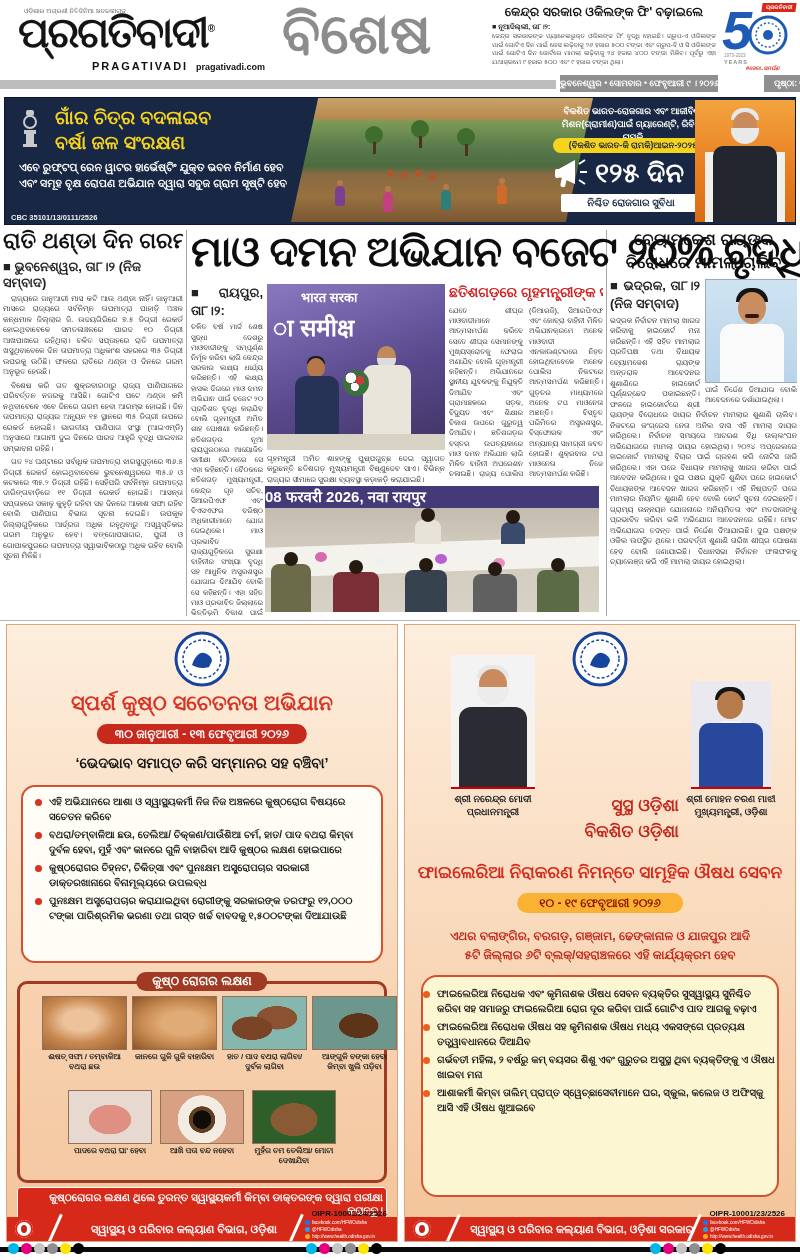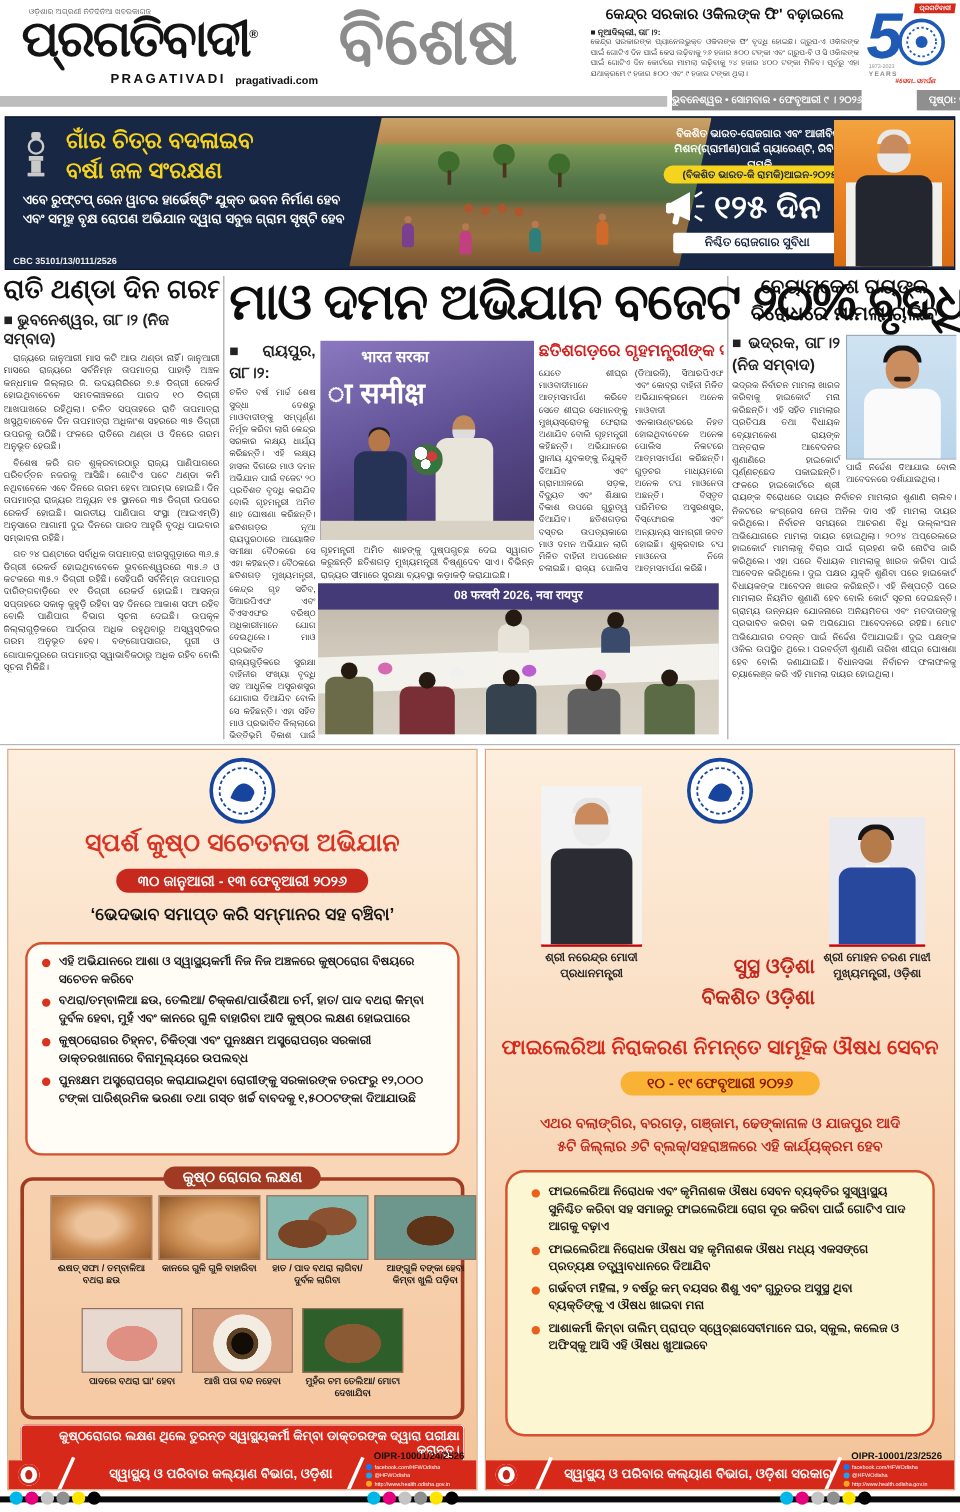--- a/index.html
+++ b/index.html
@@ -73,21 +73,21 @@
   .body1x{position:absolute;left:0;top:18px;width:44px;height:74px;border-radius:10px 10px 0 0;background:#273356;}
   .head2{position:absolute;left:14px;top:0;width:19px;height:21px;border-radius:50%;background:#c08a5a;}
   .beard2{position:absolute;left:14px;top:12px;width:19px;height:11px;border-radius:0 0 9px 9px;background:#dcdcdc;}
   .body2x{position:absolute;left:0;top:19px;width:48px;height:85px;border-radius:10px 10px 0 0;background:#e9e5da;}
   .bouquet{position:absolute;left:76px;top:86px;width:26px;height:26px;border-radius:50%;background:radial-gradient(circle at 30% 30%,#fff 0 20%,transparent 21%),radial-gradient(circle at 65% 40%,#d23b3b 0 18%,transparent 19%),radial-gradient(circle at 45% 65%,#fff 0 18%,transparent 19%),radial-gradient(circle at 70% 70%,#2a7a3d 0 16%,transparent 17%),#3f6f3f;}
   .p1-table{position:absolute;left:0;bottom:0;width:100%;height:16px;background:#d8d2c4;}
   .c-cap1{position:absolute;left:76px;top:226px;width:178px;font-size:7.6px;color:#222;line-height:1.35;}
   .c-sub{position:absolute;left:258px;top:56px;width:154px;font-size:14px;font-weight:bold;color:#d01f1f;white-space:nowrap;overflow:hidden;}
   .c-b{position:absolute;left:258px;top:78px;width:154px;height:176px;overflow:hidden;font-size:7.3px;color:#222;line-height:1.4;column-count:2;column-gap:6px;}
   .c-photo2{position:absolute;left:74px;top:258px;width:334px;height:126px;overflow:hidden;background:linear-gradient(180deg,#b9b2a6,#cfc8ba 40%,#d8d2c6);}
-  .p2-banner{position:absolute;left:0;top:0;width:100%;height:22px;background:#443a78;color:#fff;font-size:10px;font-weight:bold;text-align:center;line-height:22px;}
+  .p2-banner{position:absolute;left:0;top:0;width:100%;height:22px;background:#443a78;color:#fff;font-size:15px;font-weight:bold;text-align:left;line-height:22px;}
   .p2-table{position:absolute;left:-6px;right:-6px;top:56px;height:30px;background:#f4f2ec;transform:skewY(-2deg);}
   .flower{position:absolute;width:12px;height:10px;border-radius:50%;}
   .person{position:absolute;border-radius:8px 8px 0 0;}
   .person::before{content:"";position:absolute;left:50%;top:-12px;transform:translateX(-50%);width:14px;height:14px;border-radius:50%;background:#241a12;}
   .ncol-right{position:absolute;left:610px;top:0;width:187px;height:390px;overflow:hidden;}
   .r-head{font-size:16.5px;font-weight:bold;color:#101010;text-align:center;line-height:1.4;white-space:nowrap;}
   .r-photo{float:right;width:92px;margin:2px 0 2px 5px;}
   .r-img{width:92px;height:102px;background:linear-gradient(#cfe3f2,#b9d4ea);position:relative;overflow:hidden;border:1px solid #9ab;}
   .rp-hair{position:absolute;left:30px;top:8px;width:32px;height:14px;border-radius:14px 14px 0 0;background:#141414;}
   .rp-face{position:absolute;left:32px;top:12px;width:28px;height:32px;border-radius:50%;background:#c98d5f;}
@@ -132,21 +132,21 @@
   .sic{width:5px;height:5px;border-radius:50%;margin-right:2px;flex:0 0 5px;}
   .stx{font-size:4.6px;color:#fff;white-space:nowrap;overflow:hidden;}
   
   .pm-photo{position:absolute;left:46px;top:30px;width:84px;height:132px;background:#f3f3f3;border-bottom:2px solid #c00;overflow:hidden;}
   .cm-photo{position:absolute;left:286px;top:56px;width:80px;height:106px;background:#e9e9ef;border-bottom:2px solid #c00;overflow:hidden;}
   .pcap{position:absolute;width:160px;text-align:center;font-size:9.5px;font-weight:bold;color:#222;line-height:1.35;}
   .slogan{position:absolute;left:118px;top:168px;width:156px;text-align:right;font-size:17px;font-weight:bold;color:#c2271b;line-height:1.5;}
   .rt-head{position:absolute;left:0;top:238px;width:100%;text-align:center;font-size:17px;font-weight:bold;color:#d6291a;white-space:nowrap;}
   .rt-pill{position:absolute;left:50%;transform:translateX(-50%);top:268px;background:#f9b233;color:#8c1500;font-size:12px;font-weight:bold;padding:3px 22px;border-radius:14px;white-space:nowrap;}
   .rt-note{position:absolute;left:10px;right:10px;top:302px;text-align:center;font-size:12px;font-weight:bold;color:#c2271b;line-height:1.55;}
-  .rt-box{position:absolute;left:16px;right:16px;top:350px;height:222px;background:#fdf6d2;border:2px solid #d4502e;border-radius:16px;padding:10px 20px;box-sizing:border-box;overflow:hidden;}
+  .rt-box{position:absolute;left:16px;right:16px;top:350px;height:222px;background:#fdf6d2;border:2px solid #d4502e;border-radius:16px;padding:10px 0;box-sizing:border-box;overflow:hidden;}
   .rt-box .dot{background:#e8601c;}
   .pmf-hair{position:absolute;left:26px;top:10px;width:32px;height:13px;border-radius:13px 13px 0 0;background:#e6e6e6;}
   .pmf-face{position:absolute;left:28px;top:14px;width:28px;height:30px;border-radius:50%;background:#c98b5e;}
   .pmf-beard{position:absolute;left:26px;top:32px;width:32px;height:18px;border-radius:0 0 16px 16px;background:#ececec;}
   .pmf-vest{position:absolute;left:8px;top:52px;width:68px;height:80px;border-radius:12px 12px 0 0;background:#2b2b33;}
   .pmf-sl{position:absolute;left:2px;top:58px;width:10px;height:74px;background:#f5f3ec;}
   .pmf-sr{position:absolute;left:72px;top:58px;width:10px;height:74px;background:#f5f3ec;}
   .cmf-hair{position:absolute;left:24px;top:6px;width:30px;height:13px;border-radius:13px 13px 0 0;background:#151515;}
   .cmf-face{position:absolute;left:26px;top:10px;width:26px;height:28px;border-radius:50%;background:#b57b4a;}
   .cmf-vest{position:absolute;left:8px;top:42px;width:64px;height:64px;border-radius:10px 10px 0 0;background:#27489c;}

